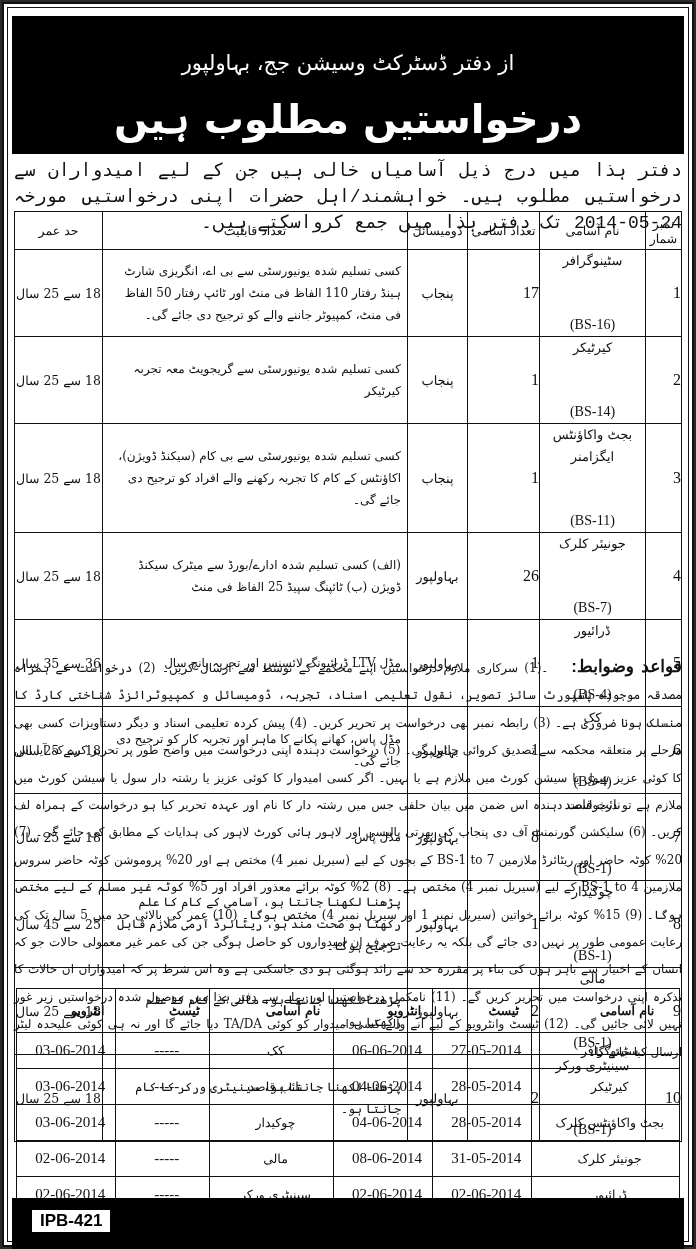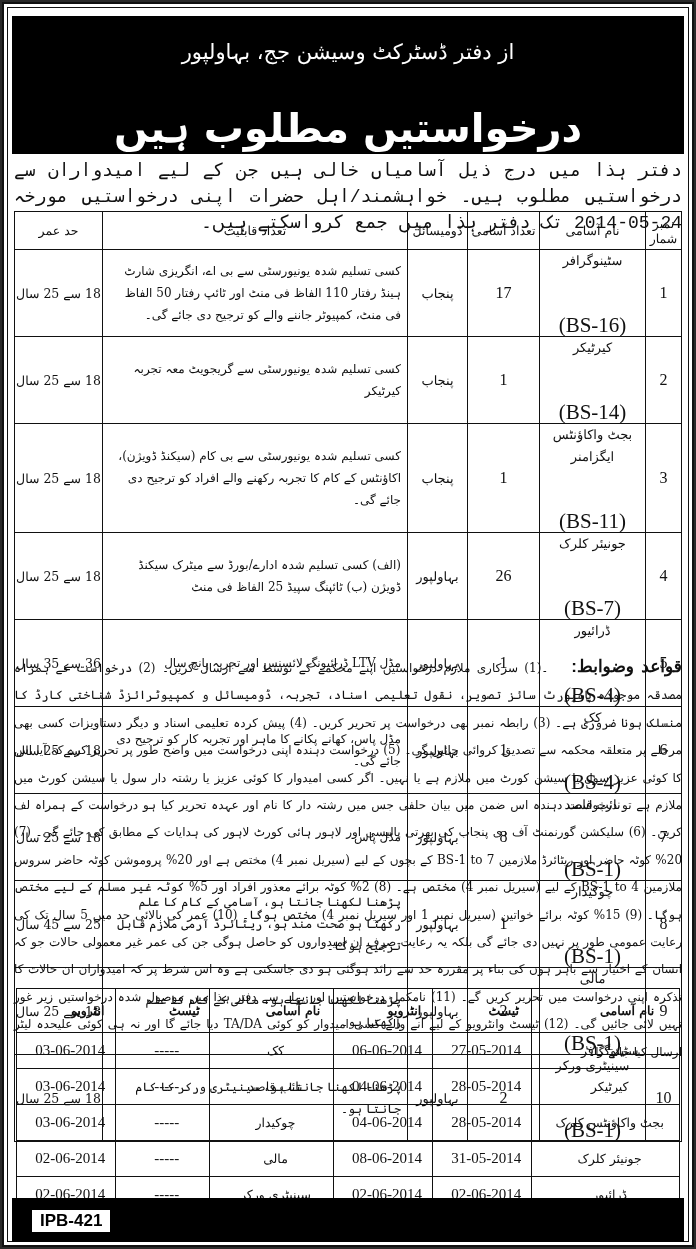--- a/index.html
+++ b/index.html
@@ -10,53 +10,53 @@
     background: #fff; border: 2px solid #111;
   }
   .inner {
     position: absolute; left: 3px; top: 3px; right: 3px; bottom: 3px;
     border: 1px solid #111; background: #fff;
   }
   .header {
     position: absolute; left: 4px; top: 8px; right: 4px; height: 138px;
     background: #000; color: #fff; text-align: center; direction: rtl;
   }
-  .header .from { font-family: "DejaVu Serif", serif; font-size: 21px; padding-top: 24px; height: 60px; }
-  .header .title { font-family: "DejaVu Sans", sans-serif; font-weight: bold; font-size: 40px; line-height: 56px; margin-top: 24px; }
+  .header .from { font-family: "DejaVu Serif", serif; font-size: 21px; padding-top: 24px; height: 60px; margin-top: 11px; }
+  .header .title { font-family: "DejaVu Sans", sans-serif; font-weight: bold; font-size: 40px; line-height: 56px; margin-top: 4px; }
 
   .intro {
     position: absolute; left: 6px; right: 6px; top: 150px; direction: rtl;
     font-family: Liberation Mono, monospace; font-size: 18px; line-height: 26px; text-align: justify;
   }
 
   table { border-collapse: collapse; direction: rtl; width: 100%; }
   td, th { border: 1px solid #111; font-weight: normal; text-align: center; vertical-align: middle; }
 
   .jobs { position: absolute; left: 6px; right: 6px; top: 203px; }
   .jobs th { font-family: "DejaVu Serif", serif; font-size: 12.5px; height: 38px; }
   .jobs td { font-family: "DejaVu Serif", serif; font-size: 13px; }
   .jobs td.qual { text-align: right; padding: 3px 6px; font-size: 12px; line-height: 22px; }
-  .jobs td.num { font-family: "Liberation Serif", serif; font-size: 16px; }
+  .jobs td.num { font-family: "Liberation Serif", serif; font-size: 16px; text-align: right; }
   .jobs td.post { line-height: 22px; }
-  .jobs td.post .grade { font-family: "Liberation Serif", serif; font-size: 21px; display: block; margin-top: 42px; }
+  .jobs td.post .grade { font-family: "Liberation Serif", serif; font-size: 14px; display: block; margin-top: 42px; }
   .jobs td.age { font-size: 12.5px; white-space: nowrap; }
 
   .rules {
     position: absolute; left: 6px; right: 6px; top: 645px; direction: rtl;
     font-family: "DejaVu Serif", serif; font-size: 12px; line-height: 27.4px; text-align: justify;
   }
   .rules .rules-head { font-family: Liberation Sans, sans-serif; font-weight: bold; font-size: 17px; margin-left: 23px; }
 
   .schedule { position: absolute; left: 8px; right: 8px; top: 980px; }
   .schedule th { font-family: "DejaVu Serif", serif; font-weight: bold; font-size: 12.5px; height: 44px; padding-left: 43px; }
   .schedule td { font-family: "Liberation Serif", serif; font-size: 15px; height: 36px; padding-left: 8px; }
   .schedule td.urdu { font-family: "DejaVu Serif", serif; font-size: 12.5px; }
 
   .footer {
-    position: absolute; left: 4px; right: 4px; top: 1190px; height: 44px;
+    position: absolute; left: 4px; right: 4px; top: 1190px; height: 52px;
     background: #000; color: #fff;
   }
   .footer .sig {
     position: absolute; right: 30px; top: 4px; direction: rtl;
     font-family: "DejaVu Sans", sans-serif; font-size: 30px; line-height: 40px; white-space: nowrap;
   }
   .footer .sig .name { font-weight: bold; font-size: 32px; }
   .footer .sig .desig { font-family: "DejaVu Serif", serif; font-size: 22px; }
   .footer .badge {
     position: absolute; left: 20px; top: 12px; background: #fff; color: #000;

